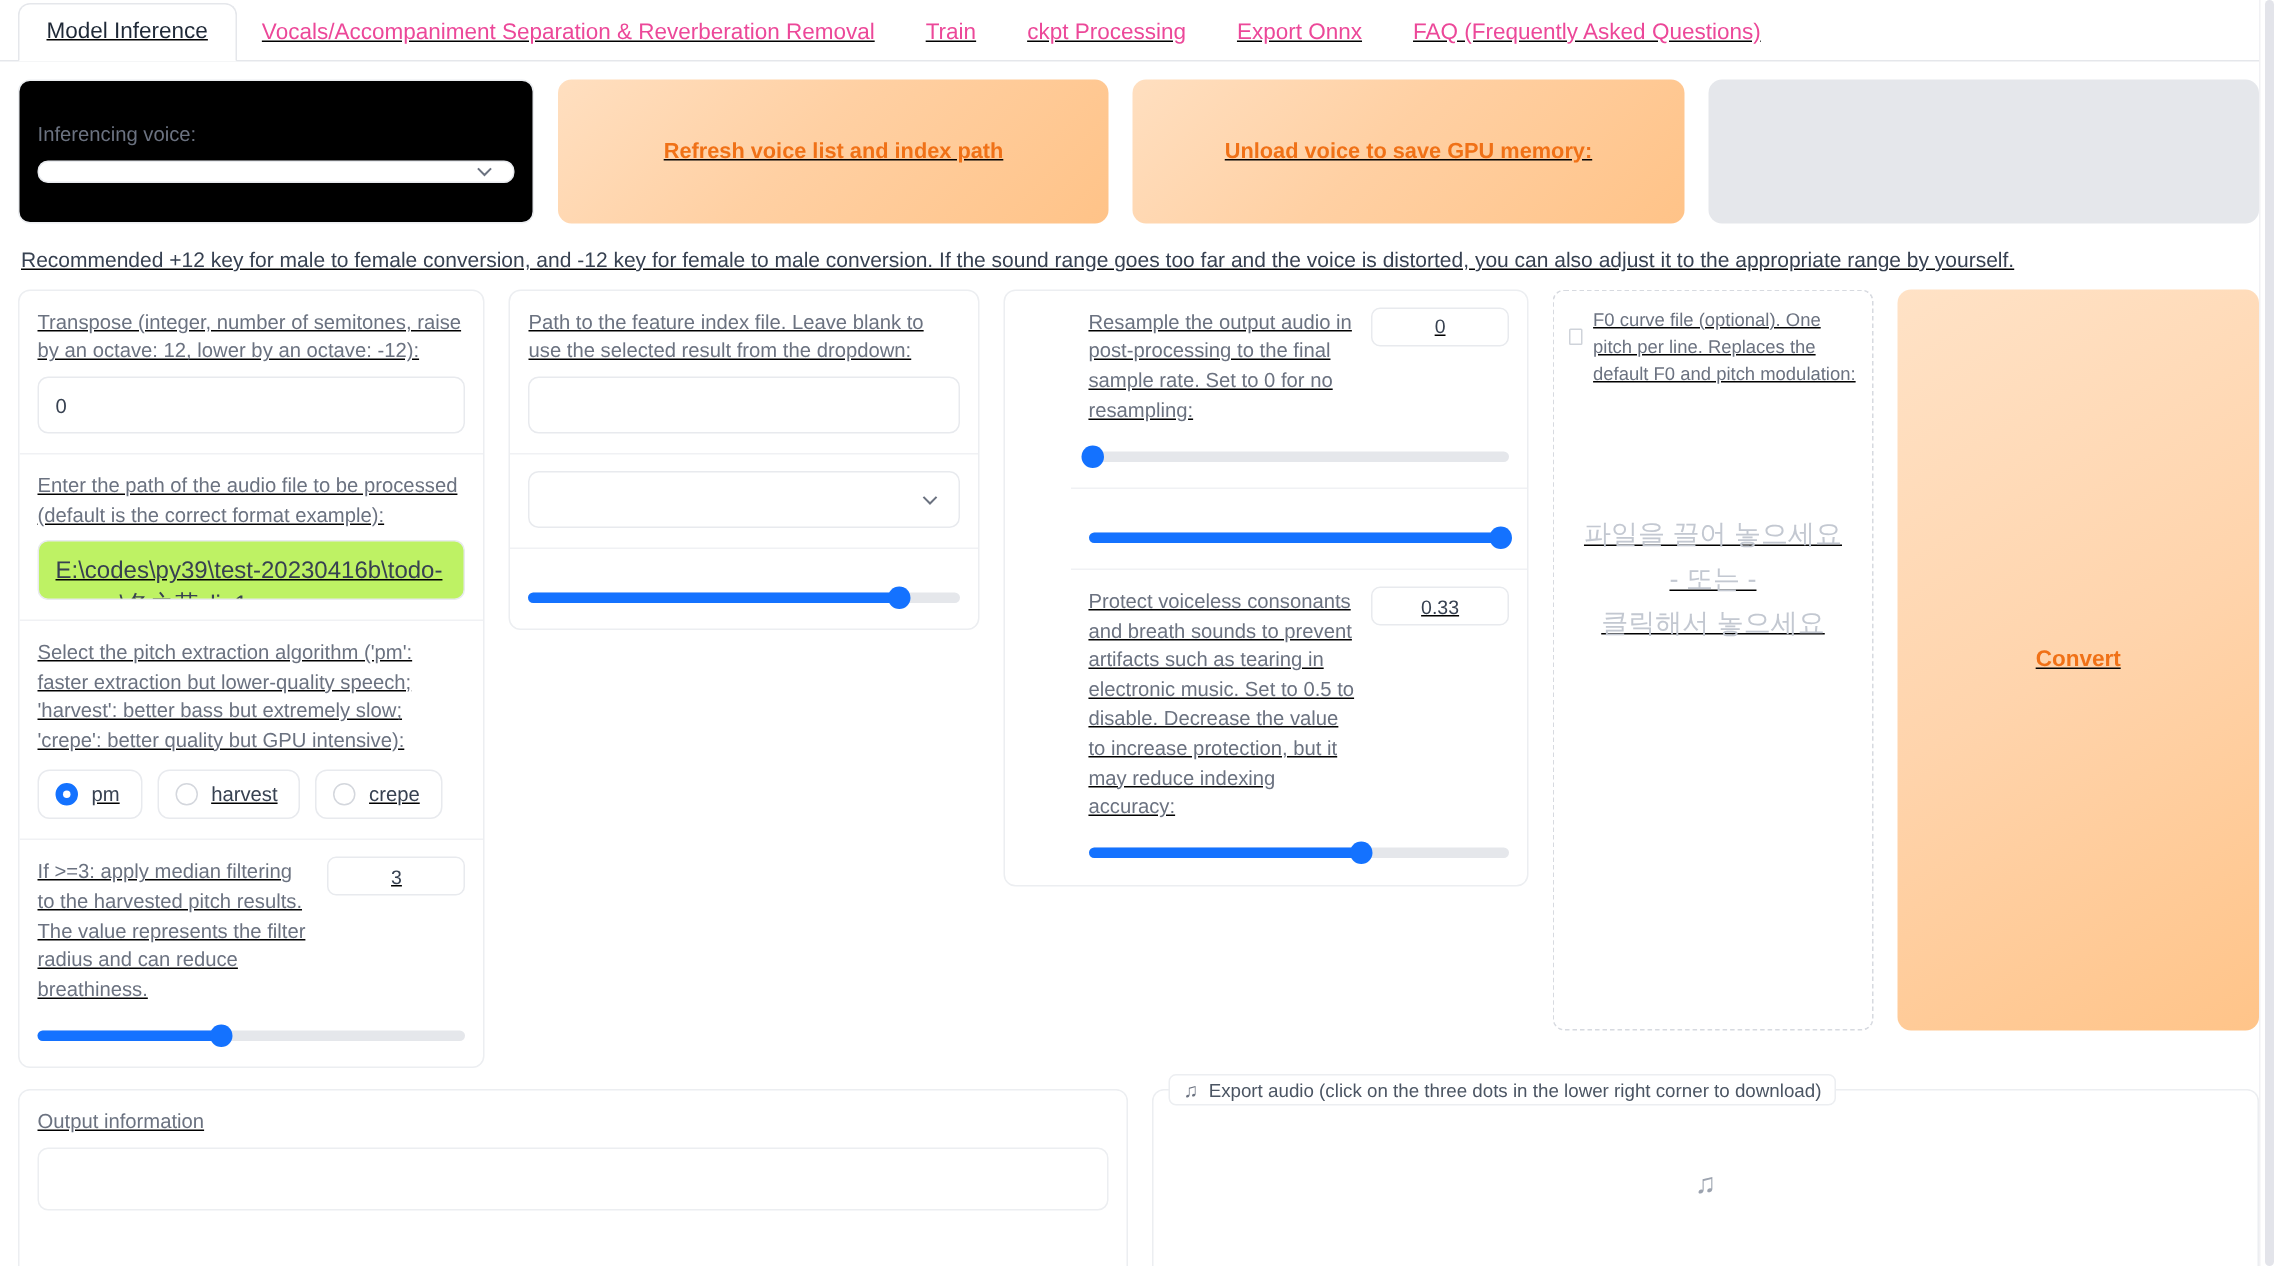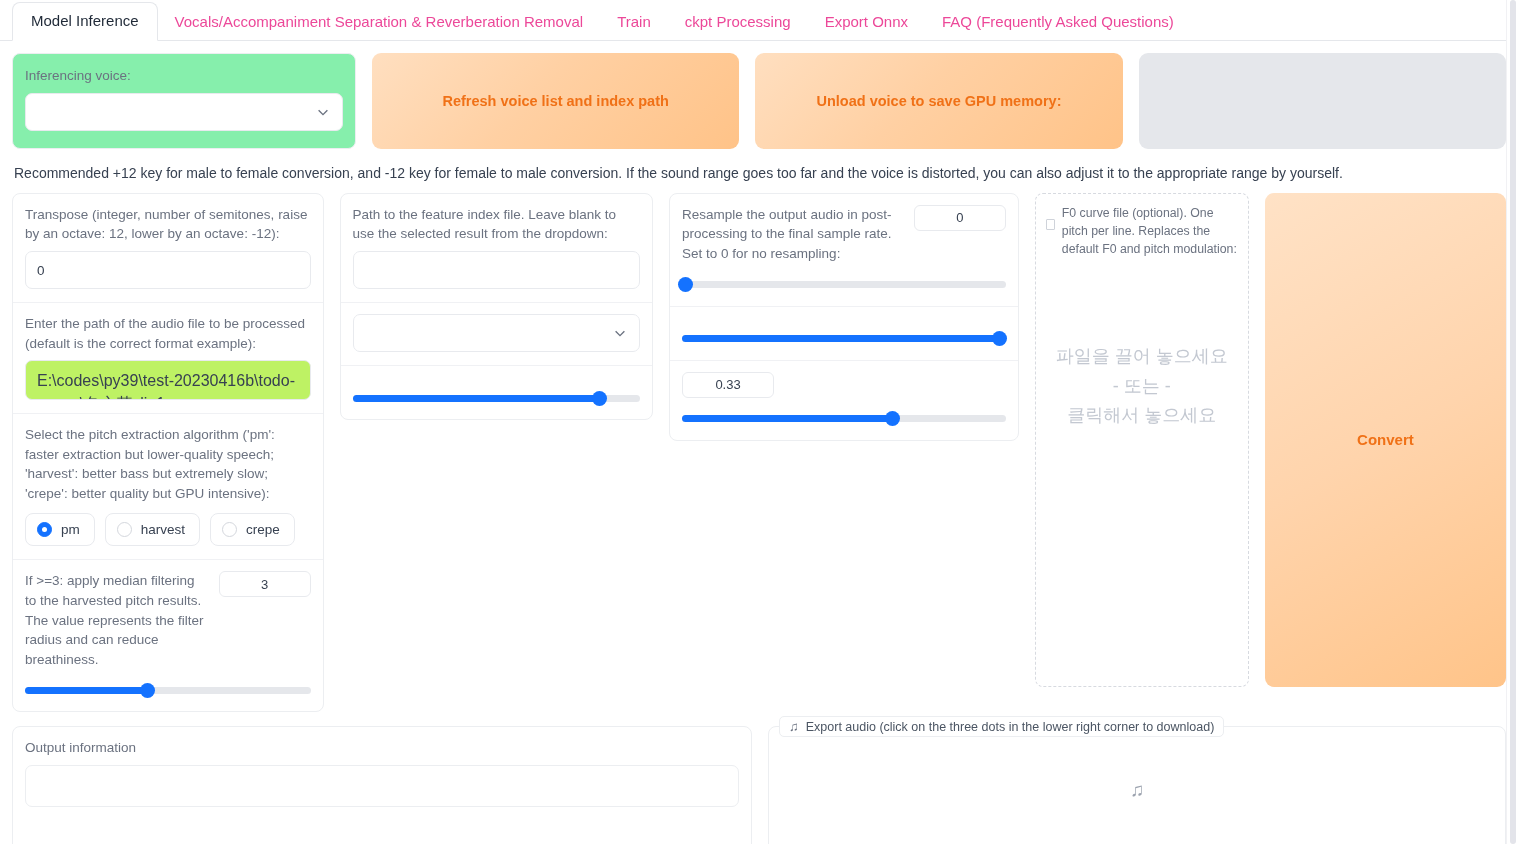--- a/index.html
+++ b/index.html
@@ -7,20 +7,21 @@
     margin: 0; padding: 0;
     width: 1518px; height: 844px;
     background: #ffffff;
     font-family: "Liberation Sans", sans-serif;
     overflow: hidden;
   }
   .page {
     position: relative;
     width: 1518px; height: 844px;
     background: #ffffff;
+    text-decoration: underline;
   }
 
   
   .tabbar {
     display: flex;
     align-items: flex-end;
     height: 41px;
     padding-left: 12px;
     border-bottom: 1px solid #e5e7eb;
     background: #ffffff;
@@ -56,22 +57,22 @@
   
   .toprow {
     display: flex;
     gap: 16px;
     align-items: stretch;
     height: 96px;
   }
   .panel-box {
     border: 1px solid #eceef1;
     border-radius: 8px;
-    background: #86efac;
-    padding: 12px 12px;
+    background: #000000;
+    padding: 26px 12px;
   }
   .voice-panel {
     width: 344px;
     display: flex;
     flex-direction: column;
     justify-content: flex-start;
   }
   .field-label {
     font-size: 13.5px;
     color: #6b7280;
@@ -130,21 +131,21 @@
     align-items: flex-start;
   }
   .col {
     border: 1px solid #eceef1;
     border-radius: 8px;
     background: #fff;
     overflow: hidden;
   }
   .col-1 { width: 318px; }
   .col-2 { width: 320px; }
-  .col-3 { width: 357px; }
+  .col-3 { width: 357px; padding-left: 44px; }
   .cell {
     padding: 11px 12px 13px 12px;
     border-bottom: 1px solid #f0f1f4;
   }
   .cell:last-child { border-bottom: none; }
 
   .txtinput {
     width: 100%;
     height: 38px;
     border: 1px solid #e8eaee;
@@ -498,20 +499,21 @@
         </div>
         <div class="cell">
           <div class="slider">
             <div class="track"></div>
             <div class="fill" style="width:98%"></div>
             <div class="thumb" style="left:98%"></div>
           </div>
         </div>
         <div class="cell">
           <div class="slider-head">
+            <div class="field-label">Protect voiceless consonants and breath sounds to prevent artifacts such as tearing in electronic music. Set to 0.5 to disable. Decrease the value to increase protection, but it may reduce indexing accuracy:</div>
             <div class="numbox">0.33</div>
           </div>
           <div class="slider">
             <div class="track"></div>
             <div class="fill" style="width:65%"></div>
             <div class="thumb" style="left:65%"></div>
           </div>
         </div>
       </div>
 

